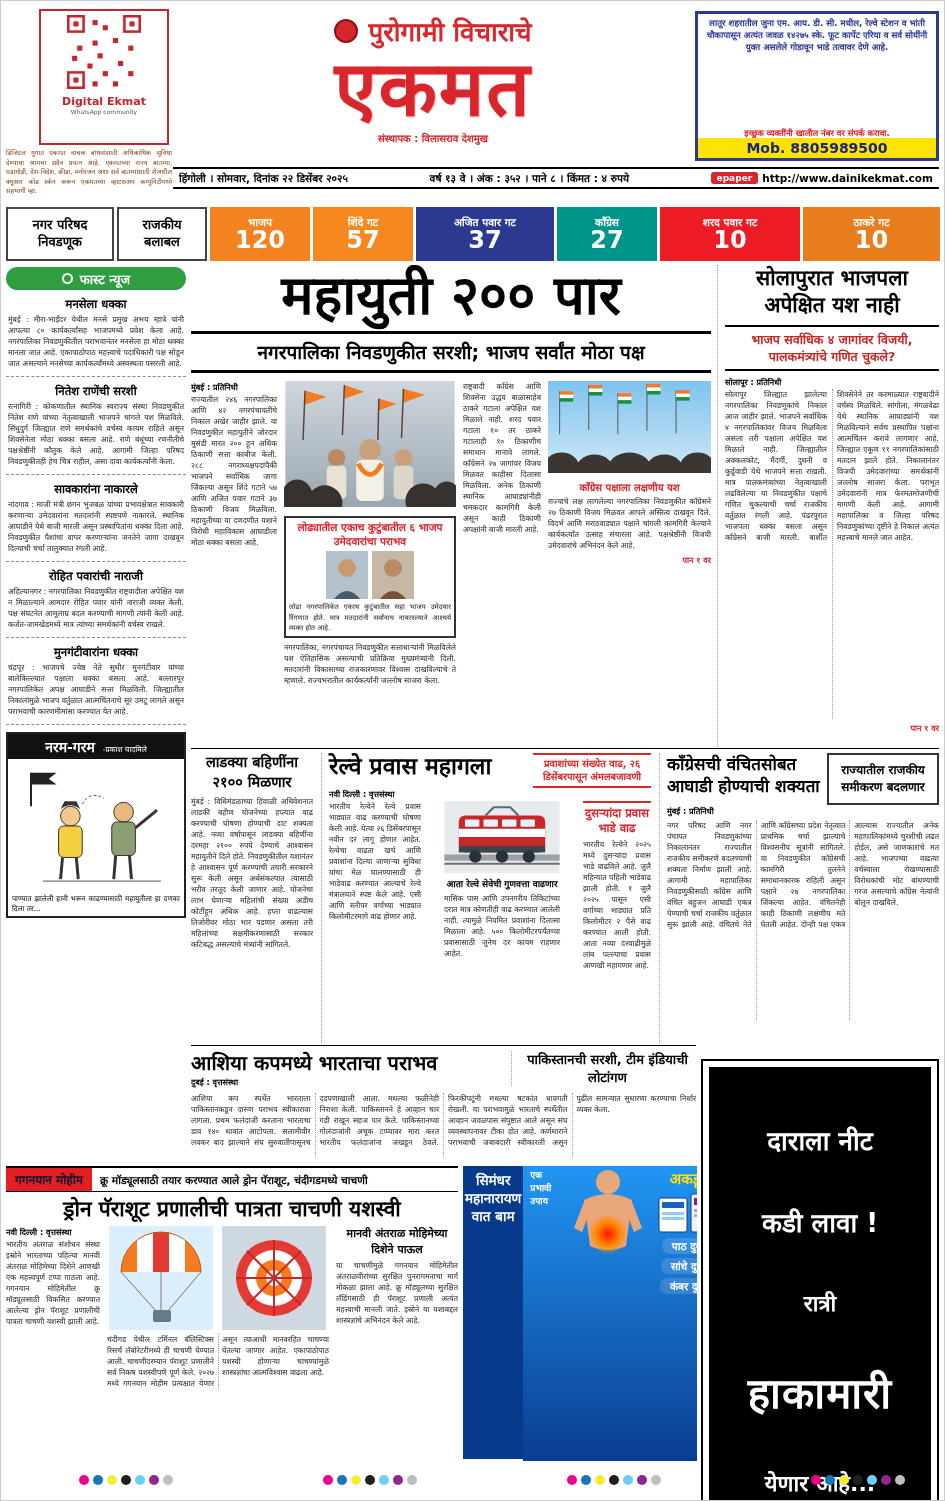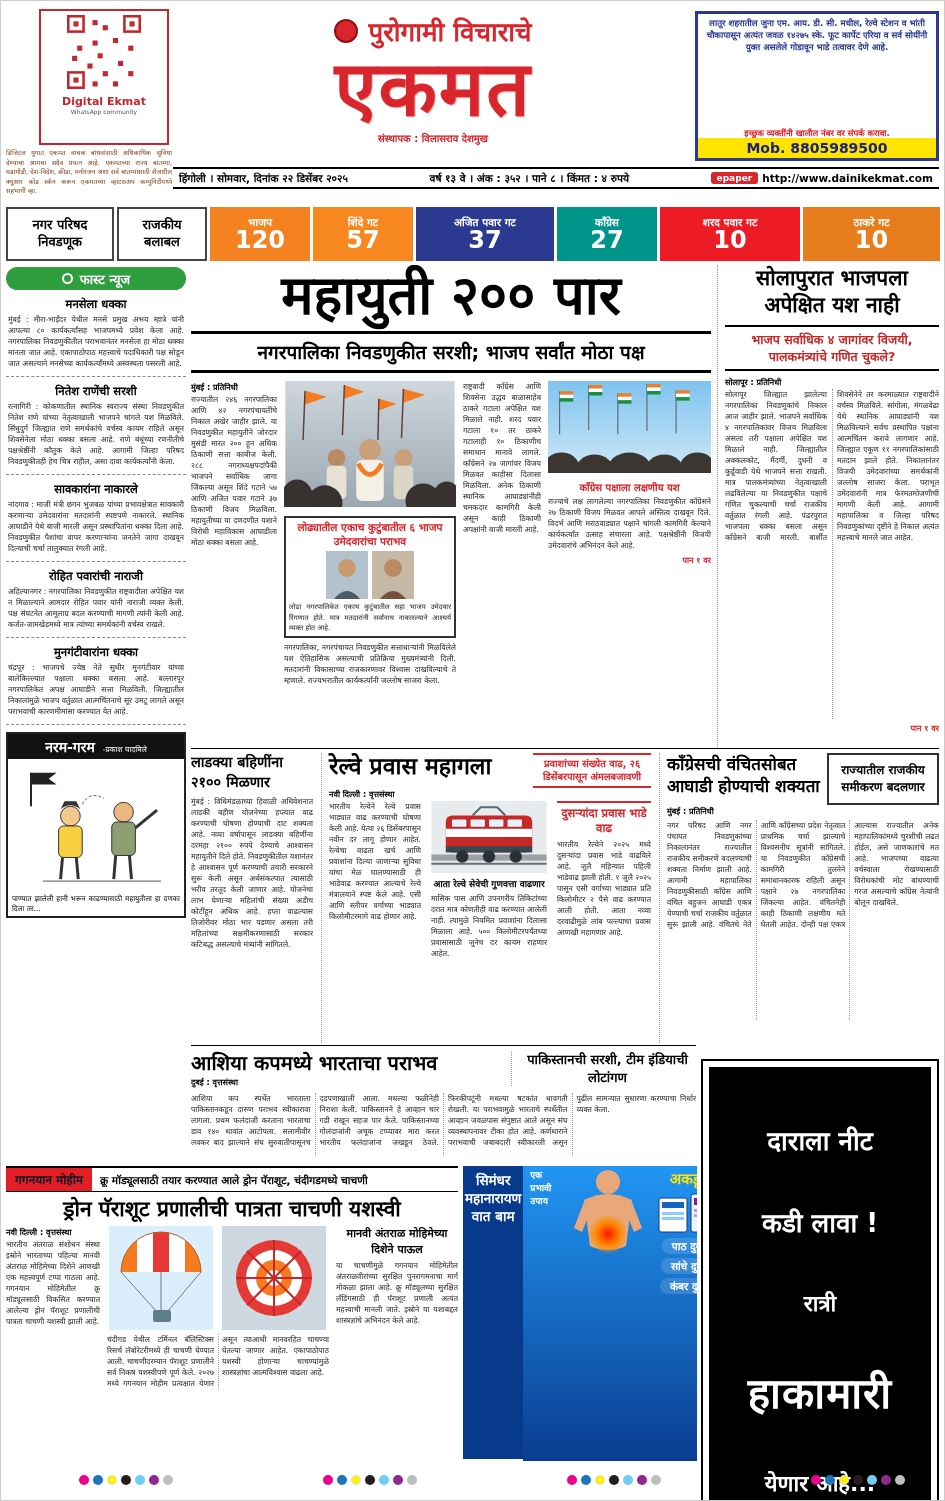--- a/index.html
+++ b/index.html
@@ -53,26 +53,26 @@
 .inset-faces{display:flex;gap:4px;justify-content:center;margin:3px 0}
 .cap-red{color:#d8262c;font-weight:bold;font-size:10px;text-align:center;margin:3px 0 2px}
 .cont{color:#d8262c;font-weight:bold;font-size:8px;text-align:right;margin-top:3px}
 
 .solapur{left:716px;top:264px;width:222px;height:482px;border-left:1px dotted #999;padding-left:7px;overflow:hidden}
 .sol-h{font-size:21px;font-weight:900;text-align:center;line-height:1.3}
 .sol-sub{border-top:2px solid #000;border-bottom:2px solid #000;color:#c62828;font-weight:bold;font-size:12.5px;text-align:center;padding:4px 2px;margin:5px 0}
 .cols2{column-count:2;column-gap:10px;column-rule:1px dotted #999;height:330px;overflow:hidden}
 
 .ladki{left:190px;top:752px;width:122px;height:290px;overflow:hidden}
-.ladki-h{font-size:14.5px;font-weight:900;line-height:1.35;margin-bottom:4px}
+.ladki-h{font-size:14.5px;font-weight:900;text-align:center;line-height:1.35;margin-bottom:4px}
 .railway{left:320px;top:752px;width:330px;height:290px;border-left:1px dotted #999;padding-left:7px;overflow:hidden}
 .rail-top{display:flex;gap:6px;align-items:flex-start}
 .rail-h{font-size:23px;font-weight:900;line-height:1.2;flex:1}
 .kicker{color:#d8262c;font-weight:bold;font-size:9.8px;text-align:center;border-top:2px solid #d8262c;border-bottom:2px solid #d8262c;padding:3px 1px;line-height:1.3;width:118px}
-.rail-cols{display:flex;gap:10px;margin-top:0;height:222px;overflow:hidden}
+.rail-cols{display:flex;gap:23px;margin-top:0;height:222px;overflow:hidden}
 .train-cap{font-weight:bold;font-size:9px;text-align:center;line-height:1.3;margin:2px 0}
 .sub-red{color:#d8262c;font-weight:bold;font-size:11.5px;text-align:center;line-height:1.3;border-top:2px solid #d8262c;padding-top:3px;margin-bottom:3px}
 .congress{left:658px;top:752px;width:280px;height:290px;border-left:1px dotted #999;padding-left:7px;overflow:hidden}
 .cong-top{display:flex;gap:7px}
 .cong-h{font-size:17px;font-weight:900;line-height:1.3;flex:1}
 .cong-box{border:2px solid #333;font-weight:bold;font-size:12px;text-align:center;padding:7px 4px;line-height:1.4;width:112px;align-self:flex-start}
 .cols3{column-count:3;column-gap:9px;column-rule:1px dotted #999;height:200px;overflow:hidden;margin-top:4px}
 .hline{background:#000;height:1px}
 
 .asia{left:190px;top:1050px;width:505px;height:110px;overflow:hidden}

